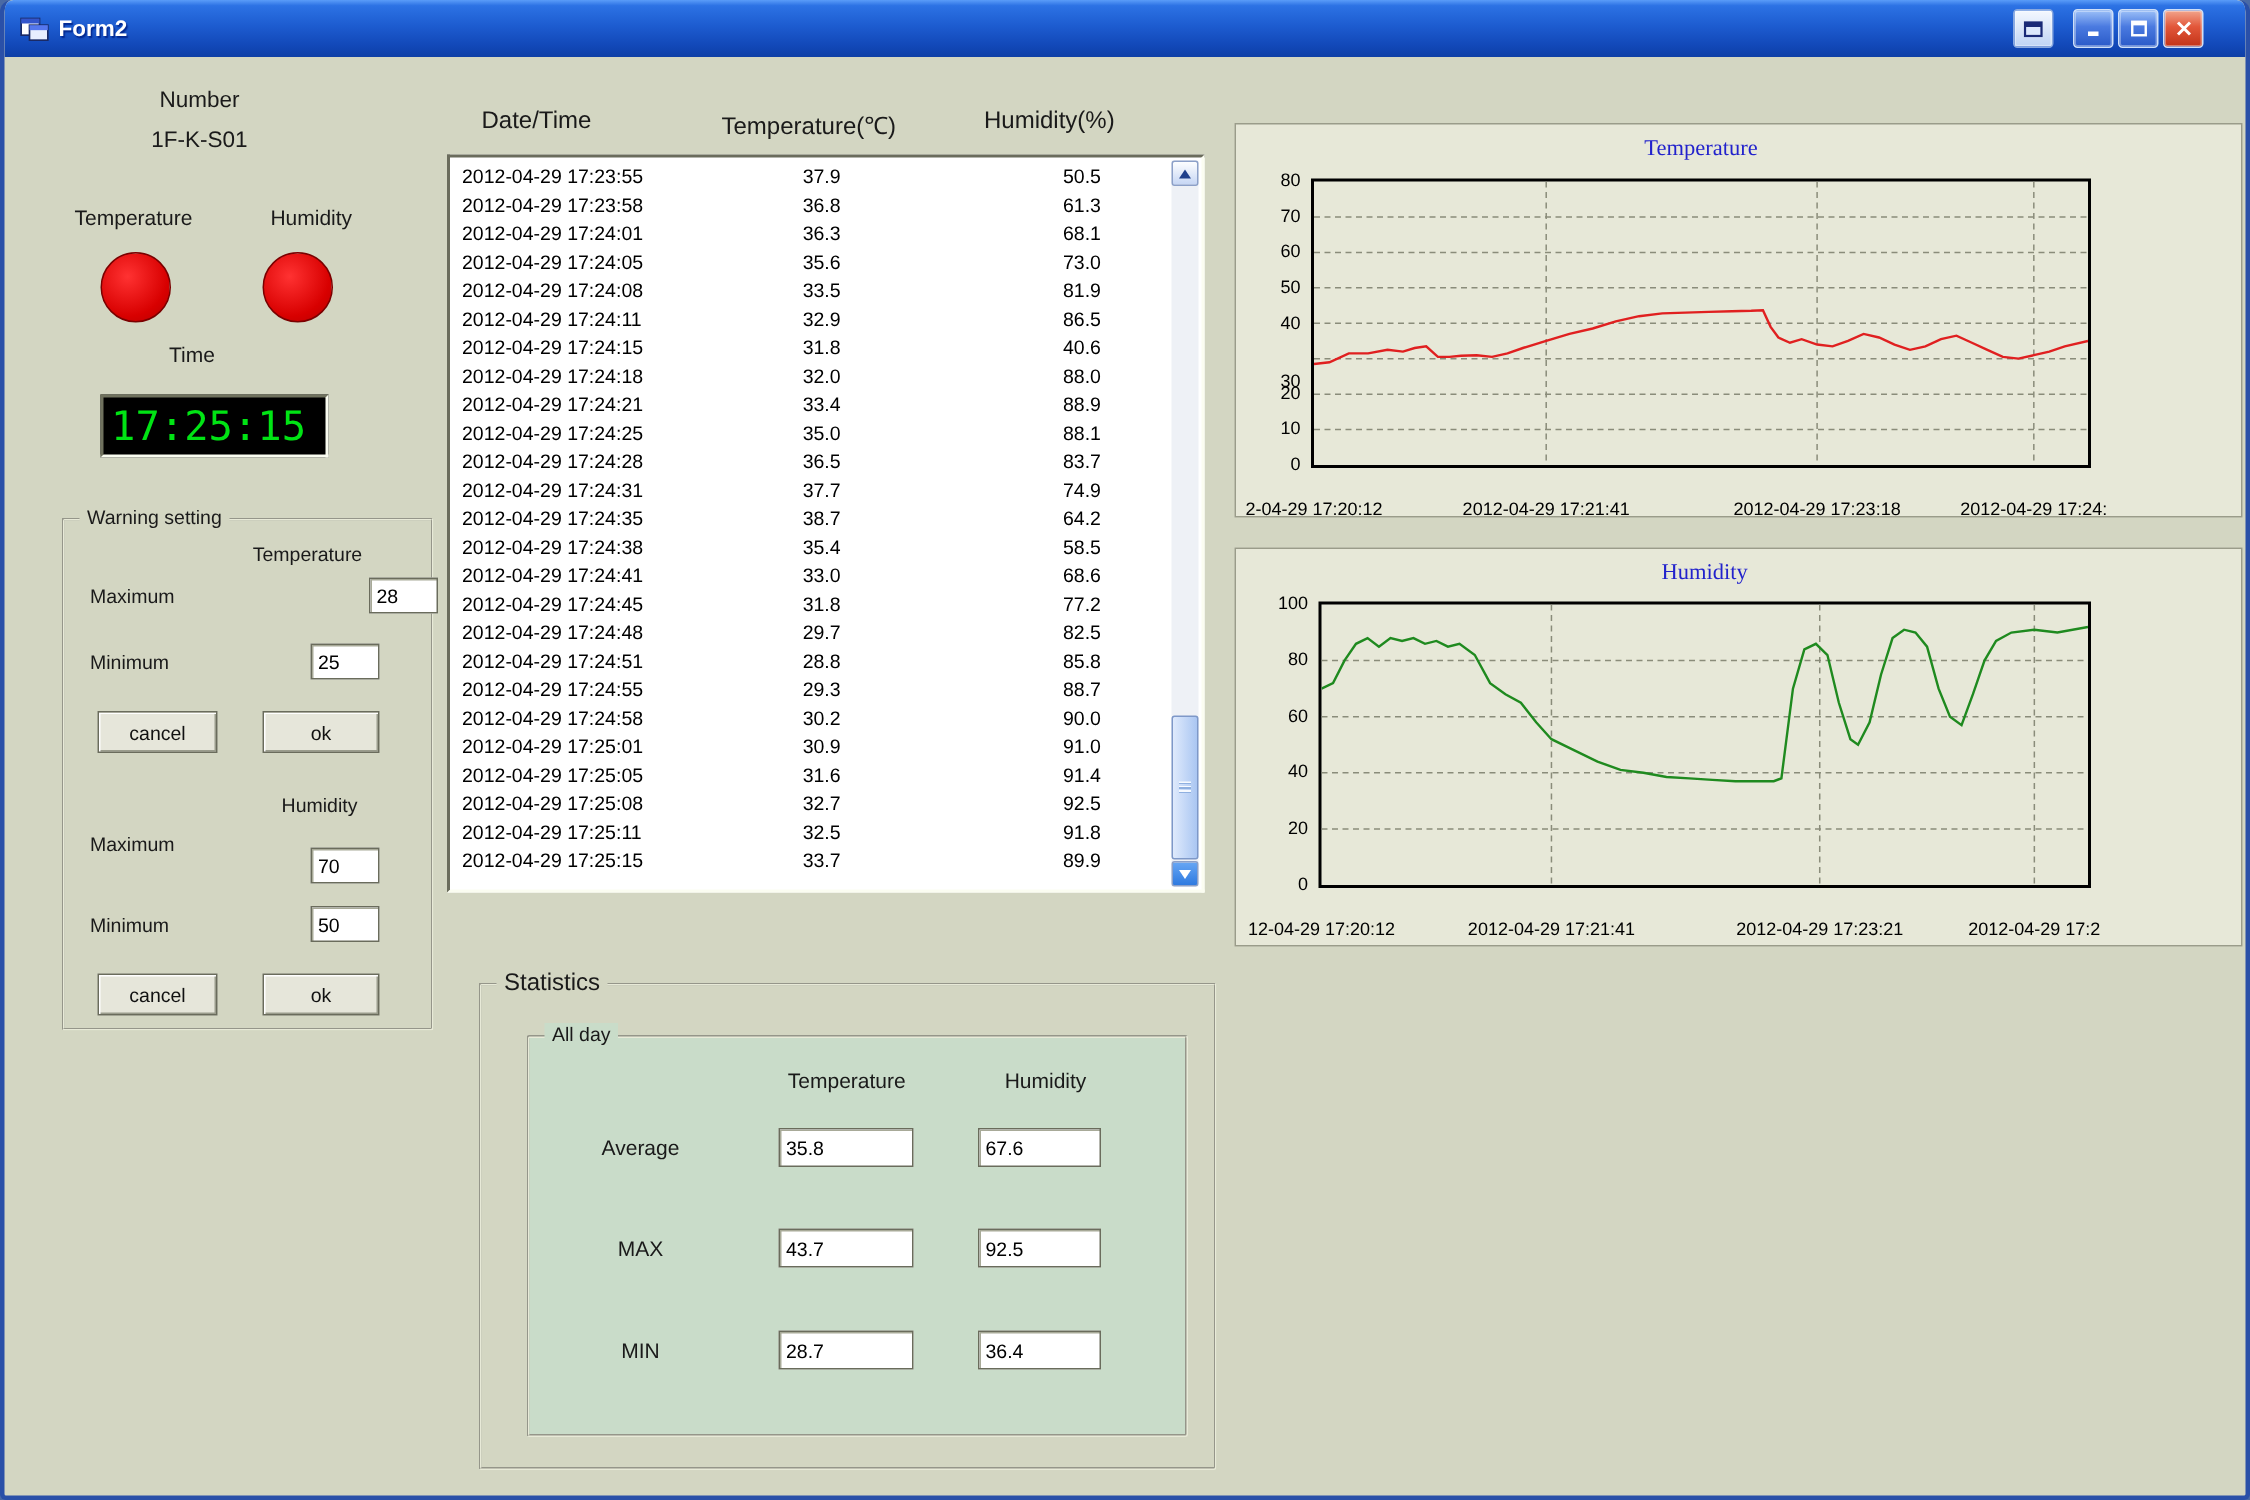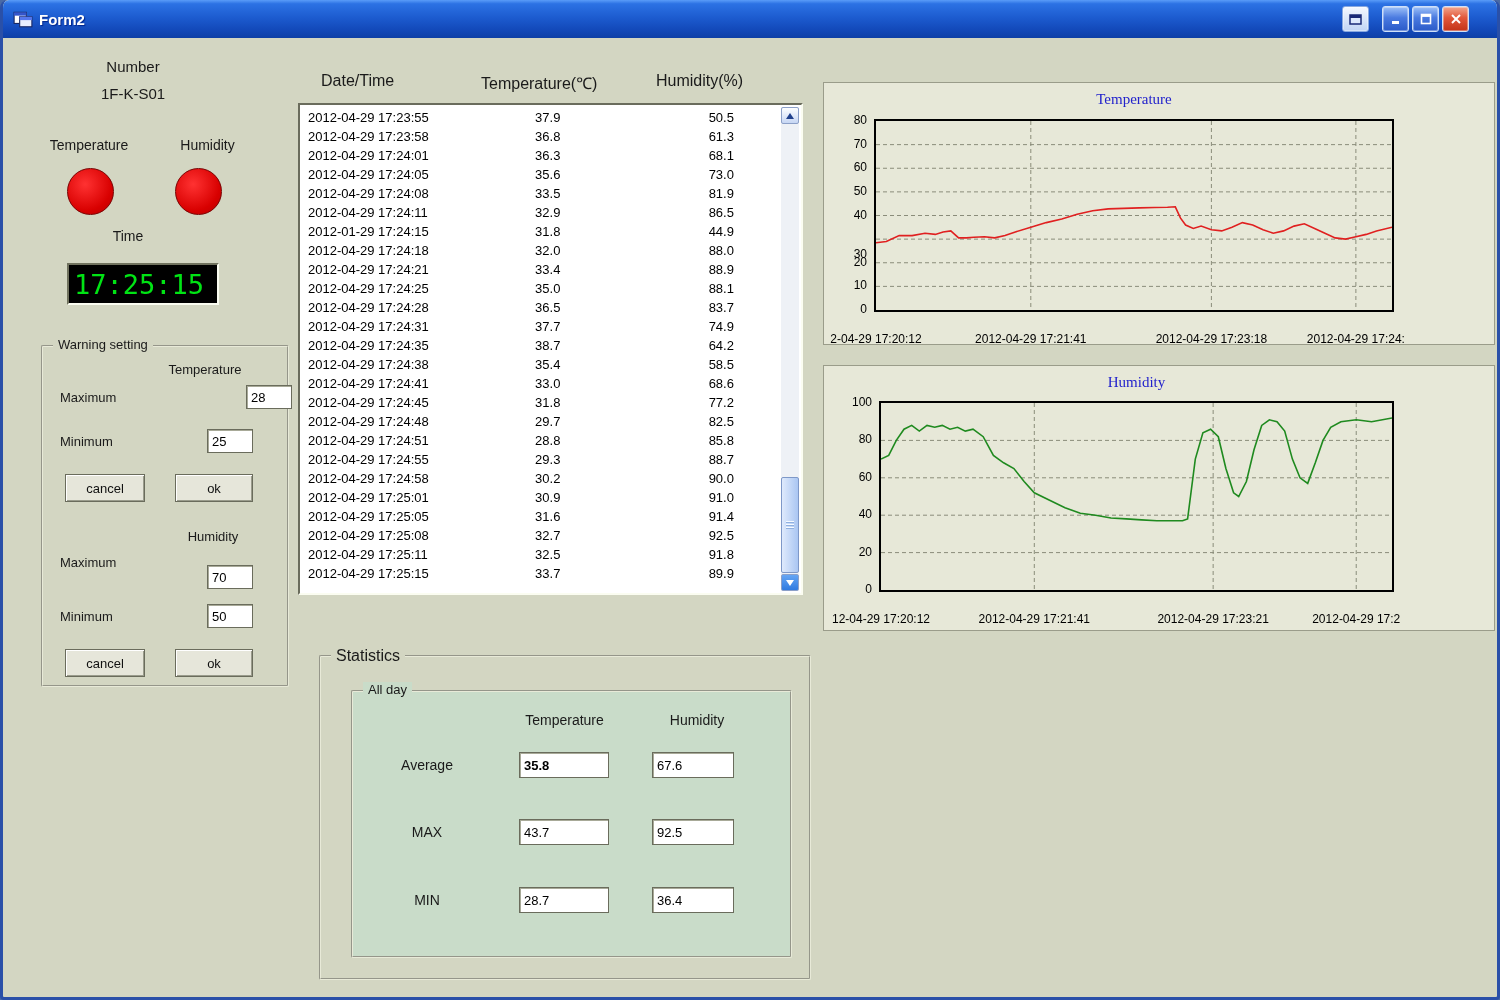--- a/index.html
+++ b/index.html
@@ -181,23 +181,23 @@
           <span class="c0">2012-04-29 17:24:08</span>
           <span class="c1">33.5</span>
           <span class="c2">81.9</span>
         </div>
         <div class="lrow">
           <span class="c0">2012-04-29 17:24:11</span>
           <span class="c1">32.9</span>
           <span class="c2">86.5</span>
         </div>
         <div class="lrow">
-          <span class="c0">2012-01-29 17:24:15</span>
+          <span class="c0">2012-04-29 17:24:15</span>
           <span class="c1">31.8</span>
-          <span class="c2">44.9</span>
+          <span class="c2">40.6</span>
         </div>
         <div class="lrow">
           <span class="c0">2012-04-29 17:24:18</span>
           <span class="c1">32.0</span>
           <span class="c2">88.0</span>
         </div>
         <div class="lrow">
           <span class="c0">2012-04-29 17:24:21</span>
           <span class="c1">33.4</span>
           <span class="c2">88.9</span>
@@ -299,21 +299,21 @@
   <div class="fieldset" style="left:316px;top:655px;width:492px;height:325px">
     <div class="legend" style="font-size:16px">Statistics</div>
 
     <div class="fieldset allday" style="left:30px;top:33px;width:441px;height:268px">
       <div class="legend">All day</div>
 
       <div class="lbl center" style="left:154px;top:20px;width:115px;font-size:14px">Temperature</div>
       <div class="lbl center" style="left:299px;top:20px;width:90px;font-size:14px">Humidity</div>
 
       <div class="lbl center" style="left:24px;top:65px;width:100px;font-size:14px">Average</div>
-      <input class="tb" style="left: 166px; top: 60px; width: 90px; height: 26px; font-weight: bold;" value="35.8">
+      <input class="tb" style="left: 166px; top: 60px; width: 90px; height: 26px;" value="35.8">
       <input class="tb" style="left: 299px; top: 60px; width: 82px; height: 26px;" value="67.6">
 
       <div class="lbl center" style="left:24px;top:132px;width:100px;font-size:14px">MAX</div>
       <input class="tb" style="left: 166px; top: 127px; width: 90px; height: 26px;" value="43.7">
       <input class="tb" style="left: 299px; top: 127px; width: 82px; height: 26px;" value="92.5">
 
       <div class="lbl center" style="left:24px;top:200px;width:100px;font-size:14px">MIN</div>
       <input class="tb" style="left: 166px; top: 195px; width: 90px; height: 26px;" value="28.7">
       <input class="tb" style="left: 299px; top: 195px; width: 82px; height: 26px;" value="36.4">
     </div>

